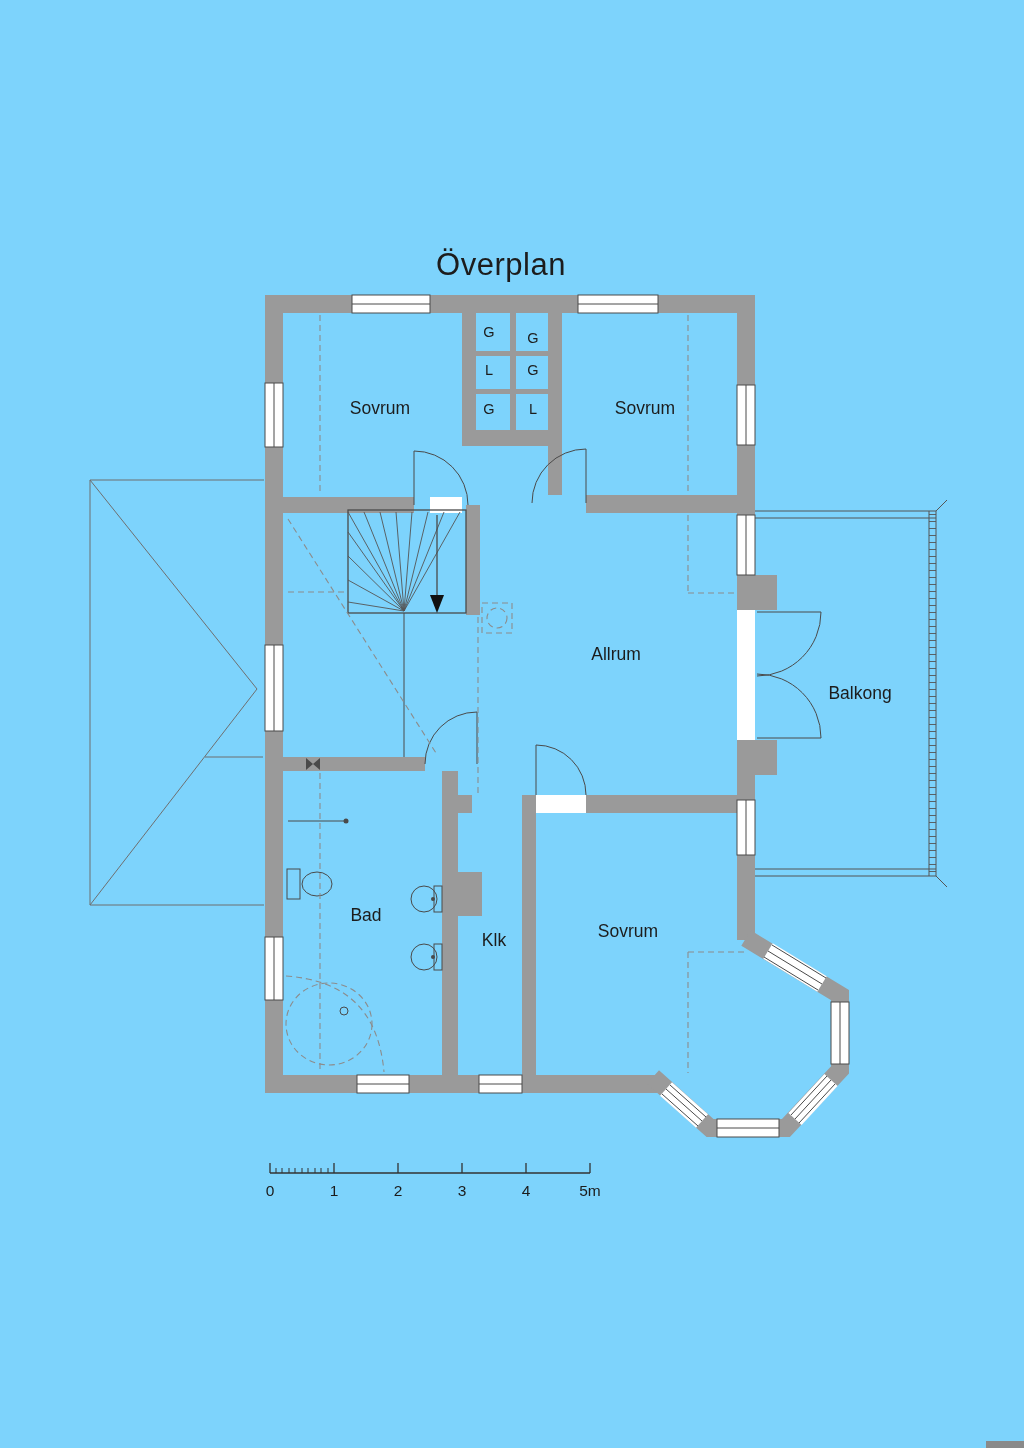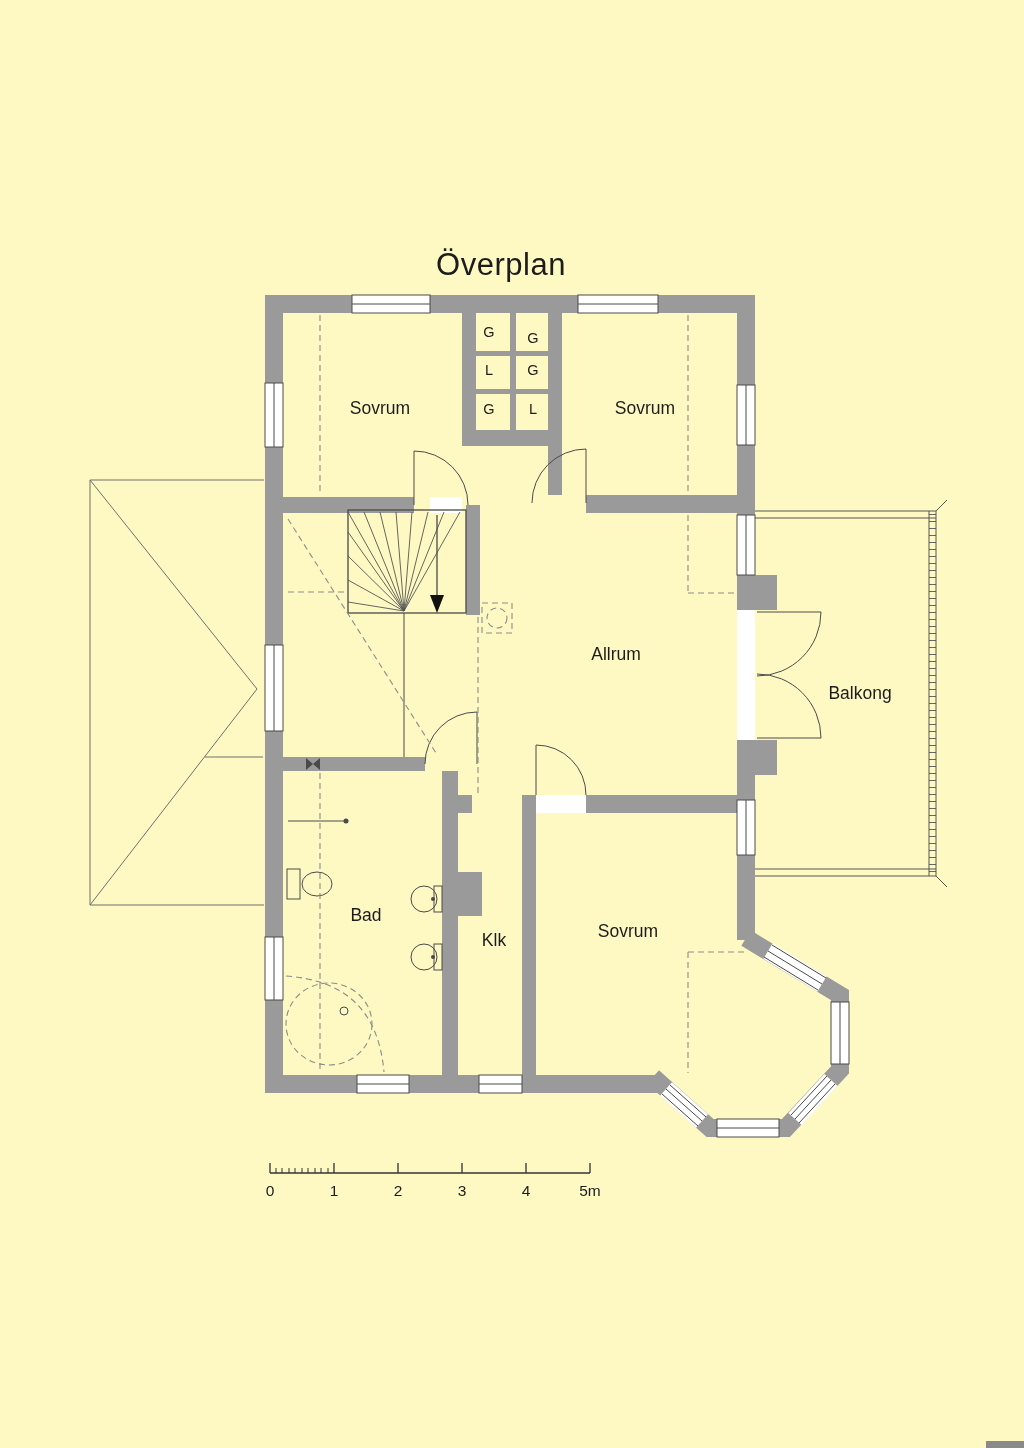--- a/index.html
+++ b/index.html
@@ -1,16 +1,16 @@
 <!DOCTYPE html>
 <html><head>
 <meta charset="utf-8">
 <style>
   html,body{margin:0;padding:0;background:#fff;}
-  .page{position:relative;width:1024px;height:1448px;background:#fef9c3;overflow:hidden;
+  .page{position:relative;width:1024px;height:1448px;background:#7dd3fc;overflow:hidden;
         font-family:"Liberation Sans",sans-serif;}
   svg{position:absolute;left:0;top:0;}
   .wall{fill:#9a9a9a;stroke:none;}
   .opening{fill:#ffffff;stroke:none;}
   .winrect{fill:#ffffff;stroke:#4a4a4a;stroke-width:1;}
   .thin{stroke:#4a4a4a;stroke-width:1;fill:none;}
   .thin2{stroke:#4a4a4a;stroke-width:1.3;fill:none;}
   .dash{stroke:#8c8c8c;stroke-width:1.1;fill:none;stroke-dasharray:6 4;}
   .whiteband{stroke:#ffffff;stroke-width:18;fill:none;}
   .baywall{stroke:#9a9a9a;stroke-width:18;fill:none;stroke-linejoin:miter;}

